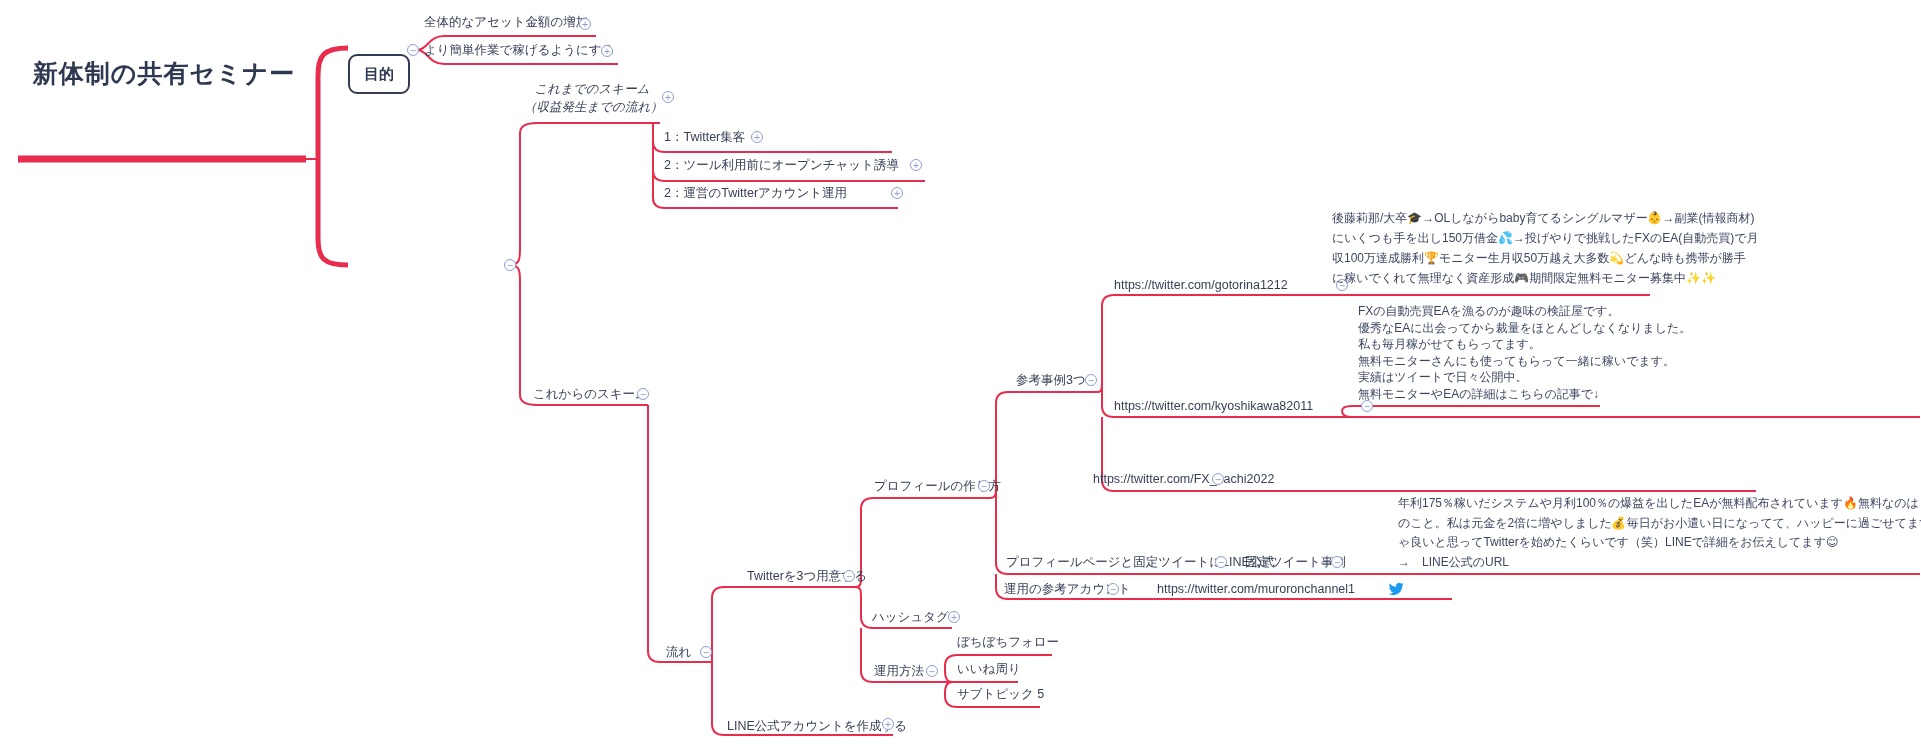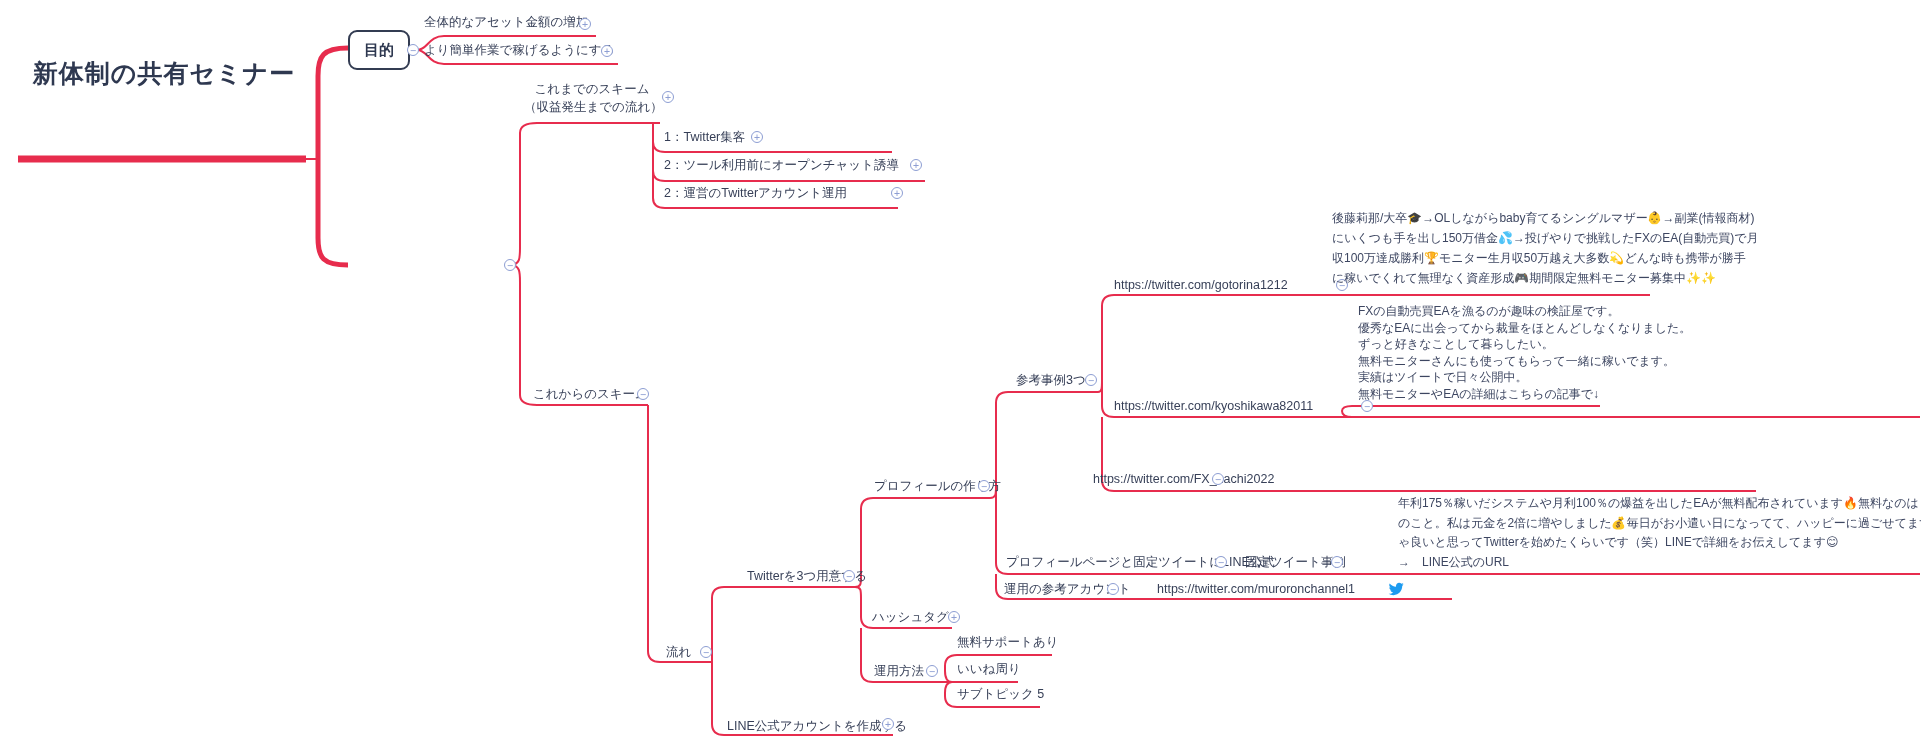--- a/index.html
+++ b/index.html
@@ -14,23 +14,23 @@
     position:absolute;height:16px;line-height:16px;font-size:12.5px;
     white-space:pre;color:var(--text,#363f57);
   }
   .root-title{
     position:absolute;left:14px;top:56px;width:300px;text-align:center;
     font-size:25px;font-weight:bold;line-height:34px;color:#2e3850;letter-spacing:1px;
   }
   .box{
     position:absolute;display:flex;align-items:center;justify-content:center;
     border:2px solid #333c52;border-radius:9px;background:#fff;
-    font-size:15px;font-weight:bold;white-space:pre;color:#2e3850;
+    font-size:15px;font-weight:bold;white-space:pre;color:#2e3850;margin-top:24px;
   }
-  .two-line{height:auto;line-height:18px;text-align:center;white-space:pre;}
+  .two-line{height:auto;line-height:18px;text-align:center;white-space:pre;font-style:italic;}
   .marker{
     position:absolute;width:12px;height:12px;border-radius:50%;
     border:1px solid var(--marker,#8d9ed3);background:#fff;color:var(--marker,#8d9ed3);
     font-size:10px;line-height:11px;text-align:center;box-sizing:border-box;
     font-family:"DejaVu Sans Mono",monospace;
   }
   .para{
     position:absolute;font-size:12px;white-space:pre;color:#3d4661;margin-left:17px;
   }
   .bird{position:absolute;width:16px;height:16px;color:var(--twitter,#1d9bf0);}
@@ -111,21 +111,21 @@
 
   <div class="node" style="left:874px;top:478px">プロフィールの作り方</div>
   <span class="marker" style="left:978px;top:480px">−</span>
 
   <div class="node" style="left:872px;top:609px">ハッシュタグ</div>
   <span class="marker" style="left:948px;top:611px">+</span>
 
   <div class="node" style="left:874px;top:663px">運用方法</div>
   <span class="marker" style="left:926px;top:665px">−</span>
 
-  <div class="node" style="left:957px;top:634px">無料サポートあり</div>
+  <div class="node" style="left:957px;top:634px">ぼちぼちフォロー</div>
   <div class="node" style="left:957px;top:661px">いいね周り</div>
   <div class="node" style="left:957px;top:686px">サブトピック 5</div>
 
   <div class="node" style="left:1016px;top:372px">参考事例3つ</div>
   <span class="marker" style="left:1085px;top:374px">−</span>
 
   <div class="node" style="left:1114px;top:277px">https://twitter.com/gotorina1212</div>
   <span class="marker" style="left:1336px;top:279px">−</span>
 
   <div class="node" style="left:1114px;top:398px">https://twitter.com/kyoshikawa82011</div>
@@ -133,21 +133,21 @@
 
   <div class="node" style="left:1093px;top:471px">https://twitter.com/FX_nachi2022</div>
   <span class="marker" style="left:1212px;top:473px">−</span>
 
   <div class="para" style="left:1315px;top:208px;line-height:20px">後藤莉那/大卒🎓→OLしながらbaby育てるシングルマザー👶→副業(情報商材)
 にいくつも手を出し150万借金💦→投げやりで挑戦したFXのEA(自動売買)で月
 収100万達成勝利🏆モニター生月収50万越え大多数💫どんな時も携帯が勝手
 に稼いでくれて無理なく資産形成🎮期間限定無料モニター募集中✨✨</div>
   <div class="para" style="left:1341px;top:303px;line-height:16.5px">FXの自動売買EAを漁るのが趣味の検証屋です。
 優秀なEAに出会ってから裁量をほとんどしなくなりました。
-ずっと好きなことして暮らしたい。
+私も毎月稼がせてもらってます。
 無料モニターさんにも使ってもらって一緒に稼いでます。
 実績はツイートで日々公開中。
 無料モニターやEAの詳細はこちらの記事で↓</div>
 
   <div class="node" style="left:1006px;top:554px">プロフィールページと固定ツイートにLINE公式</div>
   <span class="marker" style="left:1215px;top:556px">−</span>
 
   <div class="node" style="left:1245px;top:554px">固定ツイート事例</div>
   <span class="marker" style="left:1331px;top:556px">−</span>
 

